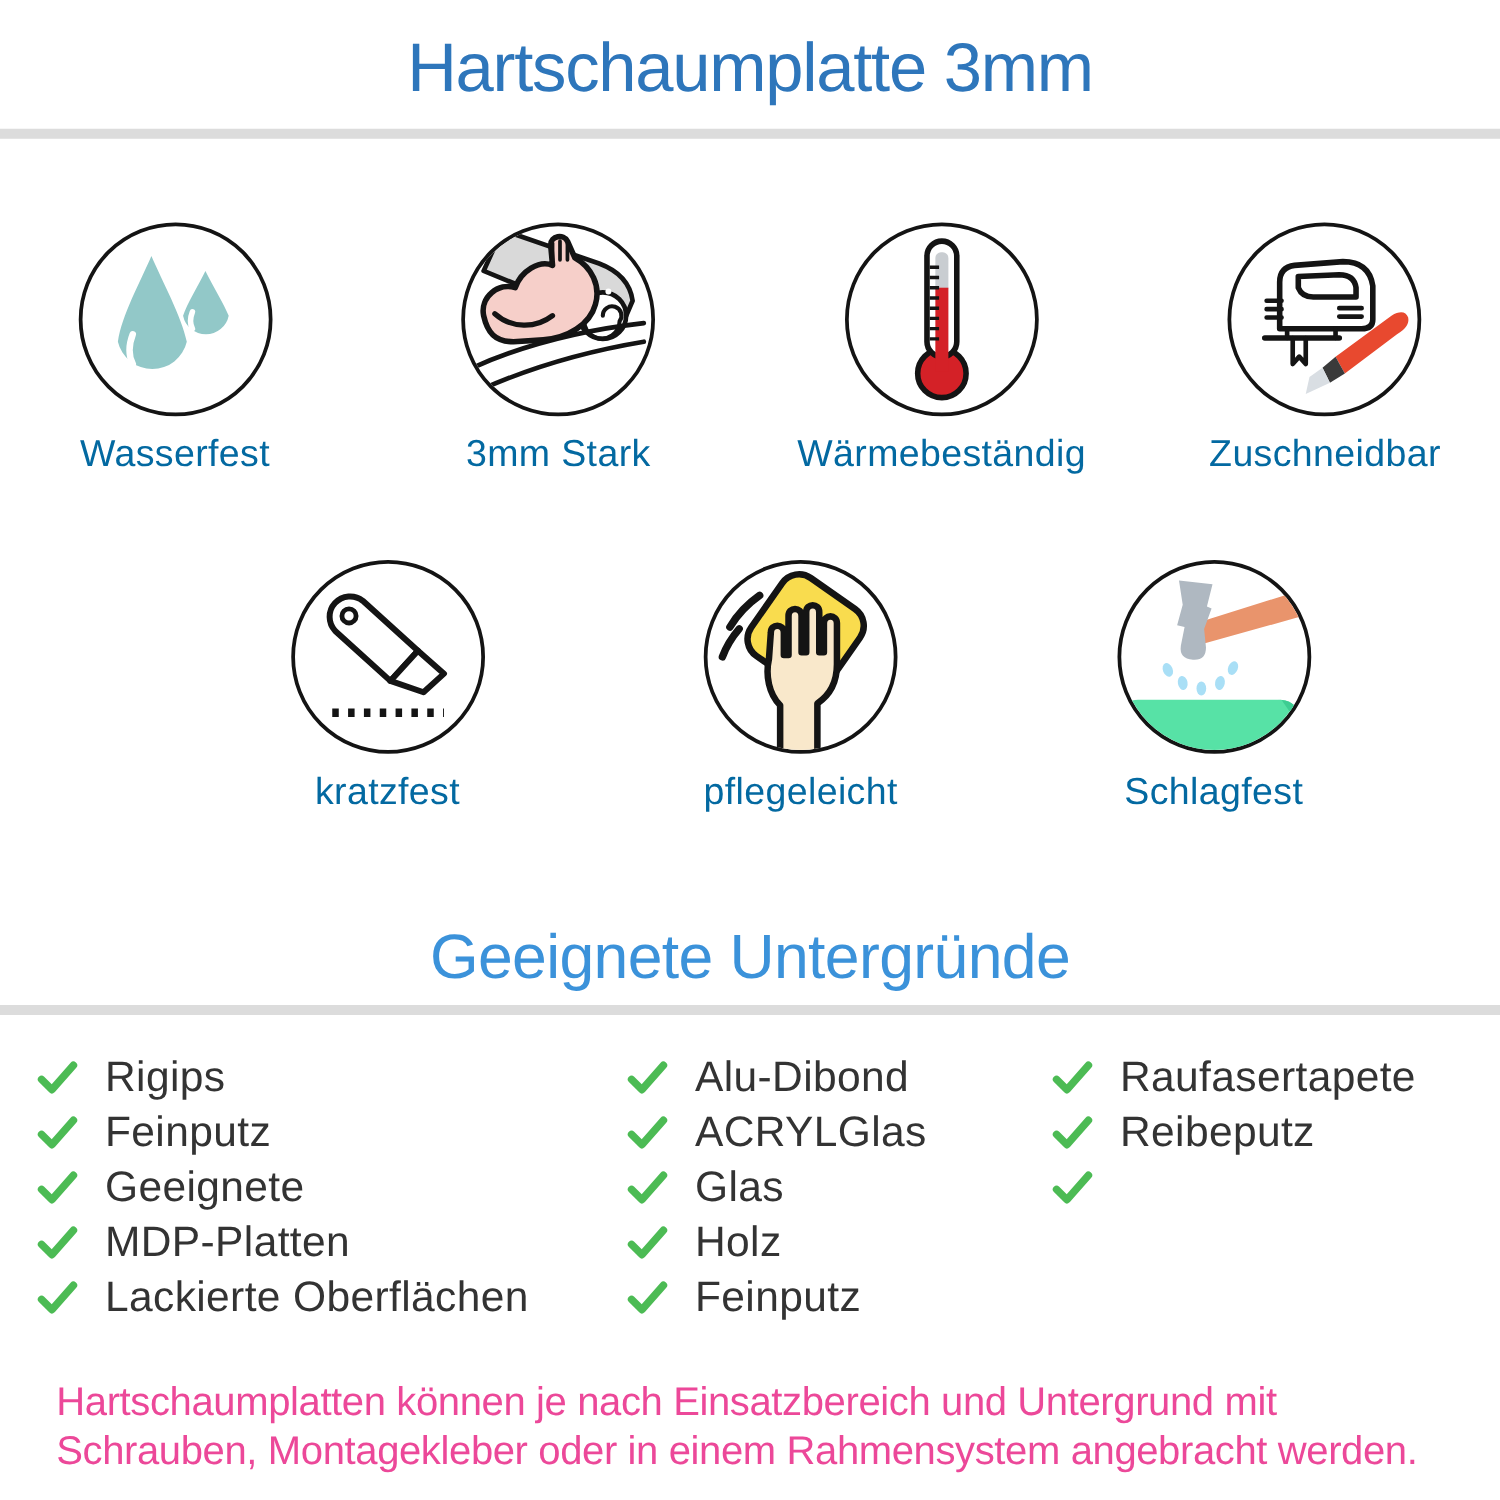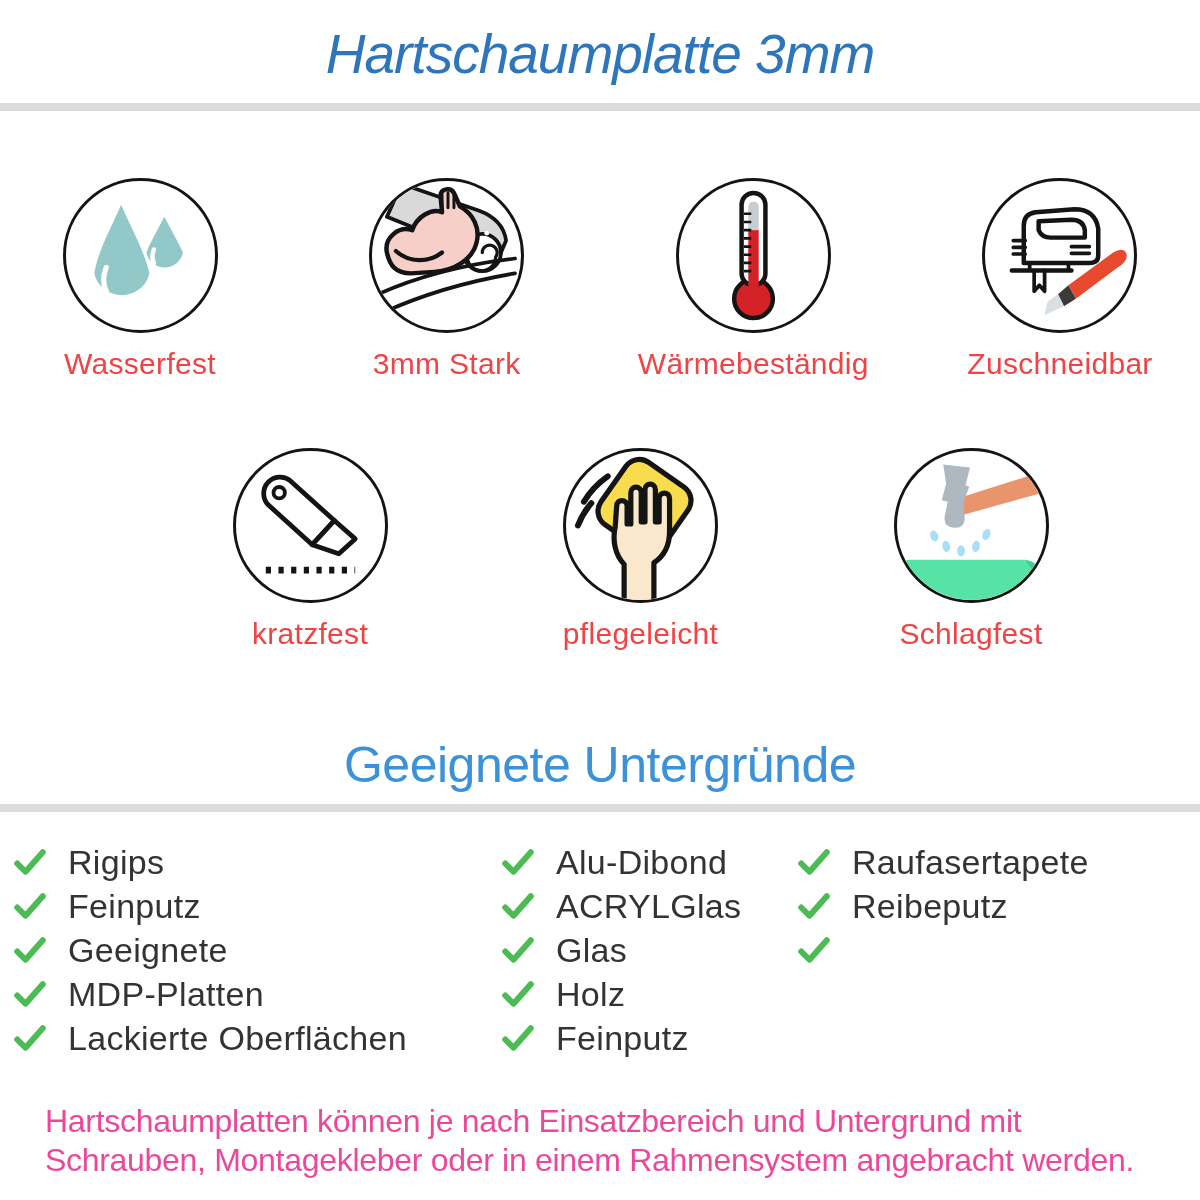--- a/index.html
+++ b/index.html
@@ -2,44 +2,44 @@
 <html><head>
 <meta charset="utf-8">
 <style>
   html,body{margin:0;padding:0;}
   body{
     width:1200px;height:1200px;position:relative;background:#ffffff;
     font-family:"Liberation Sans","DejaVu Sans",sans-serif;overflow:hidden;
   }
   .title{
     position:absolute;top:22px;left:0;width:100%;text-align:center;
-    font-size:55px;color:#2E76BB;letter-spacing:-1px;white-space:nowrap;font-style:italic;
+    font-size:55px;color:#2E76BB;letter-spacing:-1px;white-space:nowrap;
   }
   .subtitle{
     position:absolute;top:736px;left:0;width:100%;text-align:center;
     font-size:50px;color:#3B92DA;letter-spacing:-0.5px;white-space:nowrap;
   }
   .divider{position:absolute;left:0;right:0;height:8px;background:#DCDCDC;}
   .d1{top:103px}
   .d2{top:804px}
   .feat-row{position:absolute;left:0;right:0;display:flex;justify-content:space-between;}
   .row1{top:178px;padding:0 15px;}
   .row2{top:448px;padding-left:185px;padding-right:104px;}
   .feat{width:250px;display:flex;flex-direction:column;align-items:center;flex:none;}
   .circle{
     width:149px;height:149px;border:3px solid #141414;border-radius:50%;
     overflow:hidden;background:#fff;flex:none;
   }
   .circle svg{width:100%;height:100%;display:block;}
-  .feat-label{margin-top:14px;font-size:30px;letter-spacing:.3px;color:#ef4444;white-space:nowrap;}
+  .feat-label{margin-top:14px;font-size:30px;letter-spacing:.3px;color:#0369a1;white-space:nowrap;}
   .substrates{position:absolute;top:840px;left:0;right:0;height:230px;}
   .sub-col{position:absolute;top:0;}
-  .col1{left:12px}
+  .col1{left:28px}
   .col2{left:500px}
-  .col3{left:796px}
+  .col3{left:840px}
   .sub-item{display:flex;align-items:center;height:44px;gap:20px;}
   .check{width:36px;height:36px;flex:none;}
   .sub-label{font-size:34px;color:#333333;letter-spacing:.3px;white-space:nowrap;}
   .footer{
     position:absolute;top:1102px;left:45px;right:30px;
     font-size:32px;line-height:39px;color:#ec4899;letter-spacing:-0.3px;
   }
 </style>
 </head>
 <body>

